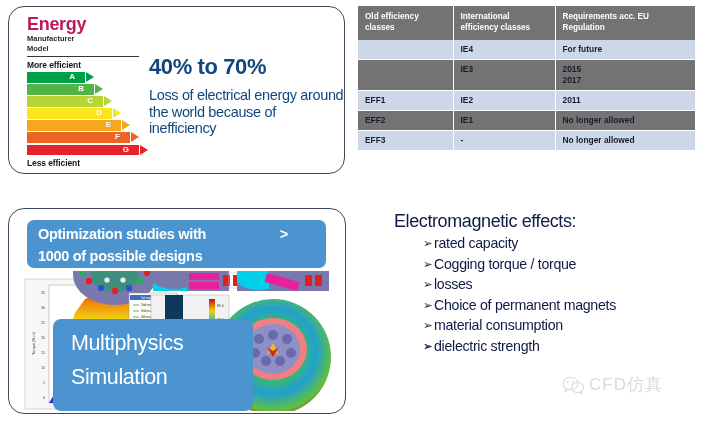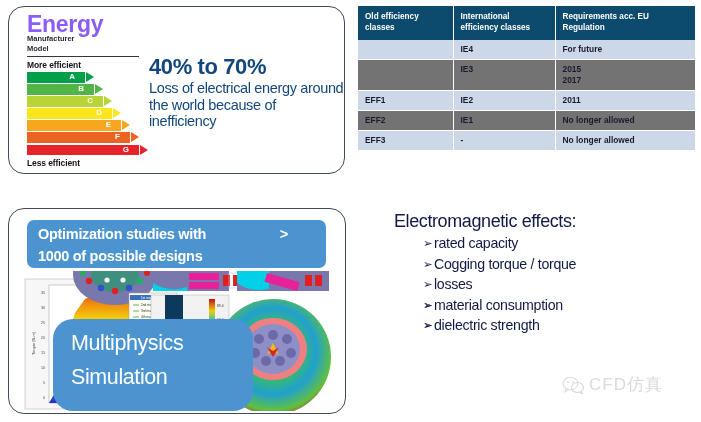--- a/index.html
+++ b/index.html
@@ -13,21 +13,21 @@
 
   
   #energy-card {
     position: absolute; left: 8px; top: 6px; width: 337px; height: 168px;
     background: #ffffff;
     border: 1.5px solid #3f4a5a;
     border-radius: 16px;
   }
   #label-block { position: absolute; left: 18px; top: 8px; width: 112px; }
   #energy-title {
-    font-size: 23px; font-weight: bold; color: #8b5cf6;
+    font-size: 18px; font-weight: bold; color: #be185d;
     letter-spacing: -0.3px; line-height: 19px;
   }
   .label-sub { font-size: 7.5px; color: #2a2a33; line-height: 9.5px; font-weight: 600; }
   #label-rule { margin-top: 3px; border-top: 1.2px solid #35353d; width: 112px; }
   #more-eff, #less-eff {
     font-size: 8.5px; font-weight: bold; color: #14141e;
     padding: 2.5px 0 2.5px 0; letter-spacing: -0.1px;
   }
   #bars { display: flex; flex-direction: column; gap: 1.6px; }
   .bar-row { position: relative; height: 10.5px; }
@@ -47,30 +47,30 @@
   }
 
   
   #headline-wrap { position: absolute; left: 140px; top: 48px; width: 196px; }
   #headline-big {
     font-size: 22px; font-weight: bold; color: #12477e;
     line-height: 24px; letter-spacing: -0.4px;
   }
   #headline-sub {
     font-size: 14.5px; color: #12477e; line-height: 16.5px;
-    letter-spacing: -0.35px; margin-top: 1px;
+    letter-spacing: -0.35px; margin-top: 8px;
   }
 
   
   #eff-table {
     position: absolute; left: 358px; top: 6px; width: 337px;
     border-collapse: collapse;
   }
   #eff-table th {
-    background: #0c4a6e; color: #ffffff;
+    background: #737373; color: #ffffff;
     font-size: 8.2px; font-weight: bold; text-align: left;
     padding: 6px 6px 7px 7px; line-height: 10.5px;
     border-right: 1.4px solid #ffffff; vertical-align: top;
   }
   #eff-table th:last-child { border-right: none; }
   #eff-table td {
     font-size: 8.4px; font-weight: bold; color: #1a1a2e;
     padding: 4px 6px 4px 7px; line-height: 11px;
     border-right: 1.4px solid #ffffff;
     border-bottom: 1.4px solid #ffffff;
@@ -97,21 +97,21 @@
     position: absolute; left: 18px; top: 11px; width: 299px; height: 48px;
     background: #4b94cf; border-radius: 7px;
     color: #ffffff; font-size: 14.5px; font-weight: bold;
     line-height: 22px; padding: 3px 10px 0 11px;
     letter-spacing: -0.3px;
   }
   .opt-banner .gt { float: right; margin-right: 28px; font-weight: bold; }
 
   #mp-banner {
     position: absolute; left: 44px; top: 110px; width: 200px; height: 92px;
-    background: #4b94cf; border-radius: 20px;
+    background: #4b94cf; border-radius: 8px;
     color: #ffffff; padding: 7px 0 0 18px;
   }
   #mp-banner div { font-size: 21.5px; line-height: 34px; letter-spacing: -0.4px; }
 
   
   #em-block { position: absolute; left: 394px; top: 210px; width: 300px; }
   #em-title {
     font-size: 18px; color: #101a46; line-height: 22px;
     letter-spacing: -0.4px; margin-bottom: 1px;
   }
@@ -368,21 +368,21 @@
       <div>Simulation</div>
     </div>
   </div>
 
   <div id="em-block">
     <div id="em-title">Electromagnetic effects:</div>
     <ul id="em-list">
         <li><span class="bul">➢</span><span>rated capacity</span></li>
         <li><span class="bul">➢</span><span>Cogging torque / torque</span></li>
         <li><span class="bul">➢</span><span>losses</span></li>
-        <li><span class="bul">➢</span></li>
+        <li><span class="bul">➢</span><span>Choice of permanent magnets</span></li>
         <li><span class="bul">➢</span><span>material consumption</span></li>
         <li><span class="bul">➢</span></li>
         <li><span class="bul">➢</span><span>dielectric strength</span></li>
       </ul>
   </div>
 
   <div id="watermark">
     <svg width="22" height="18" viewBox="0 0 22 18">
       <ellipse cx="8.5" cy="7.5" rx="7.5" ry="6.2" fill="none" stroke="#b9bcc4" stroke-width="1.1"></ellipse>
       <path d="M4 12.5 L3 16 L6.5 13.6" fill="none" stroke="#b9bcc4" stroke-width="1.1"></path>

